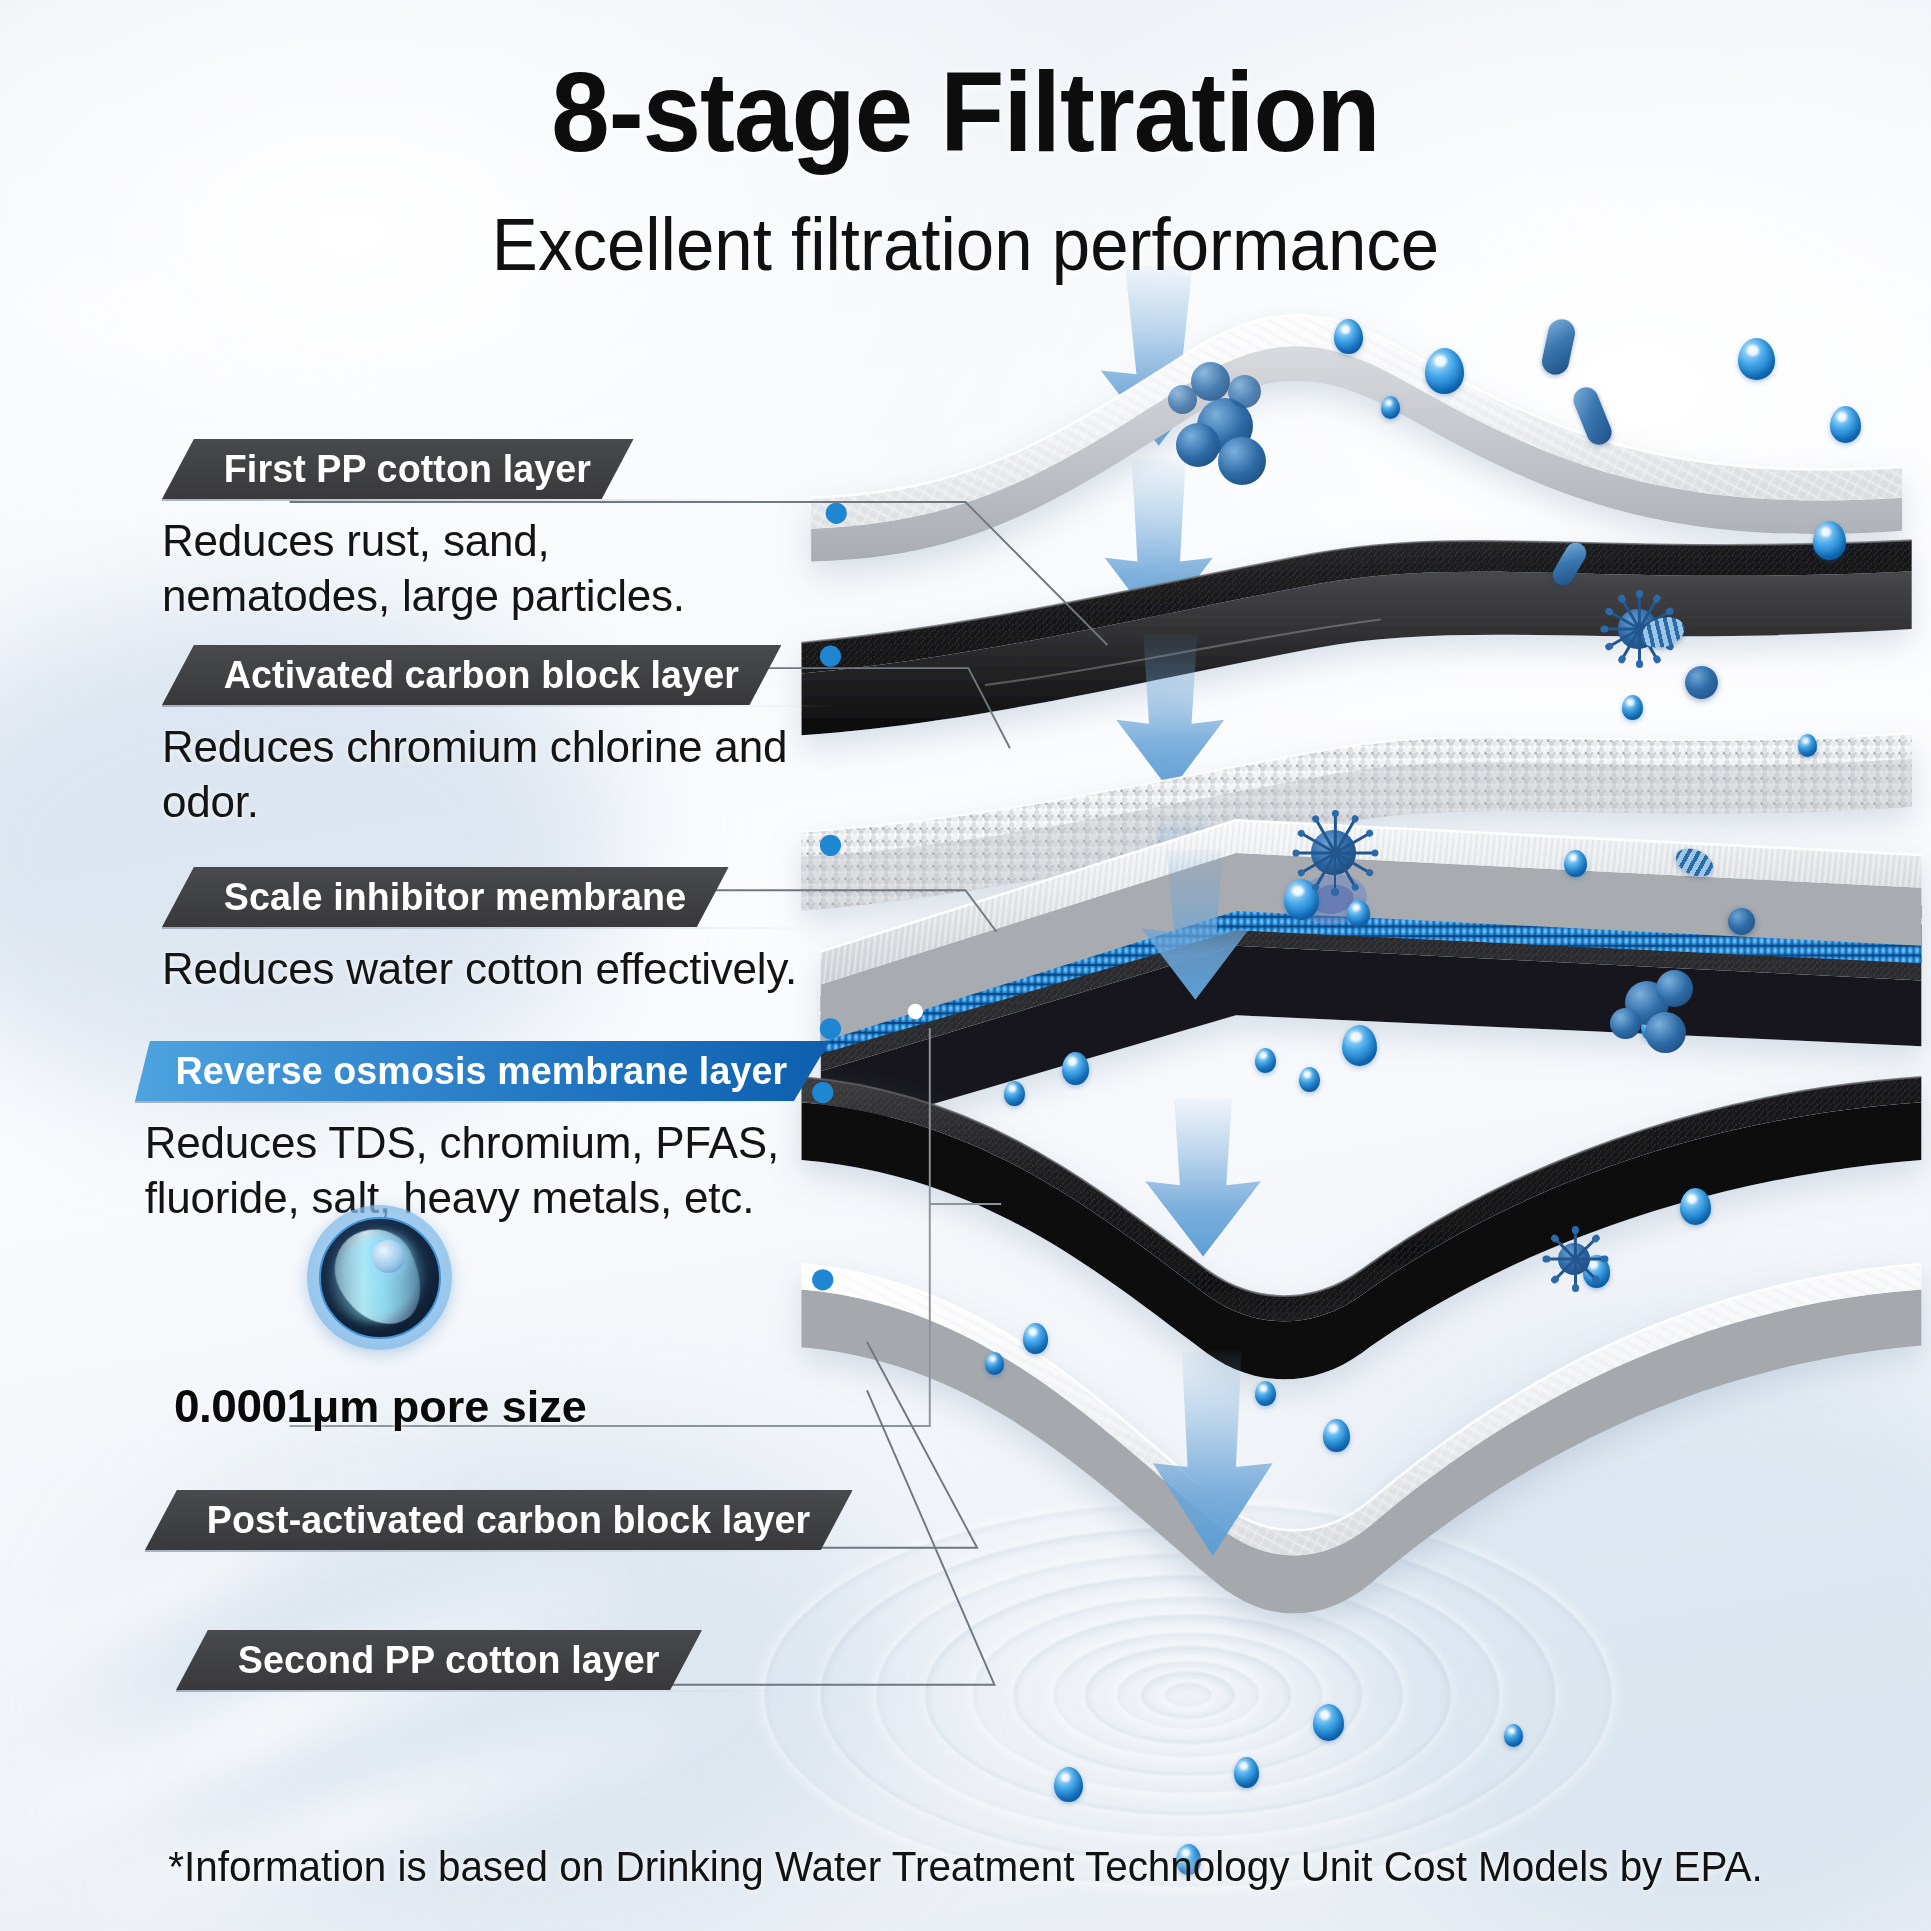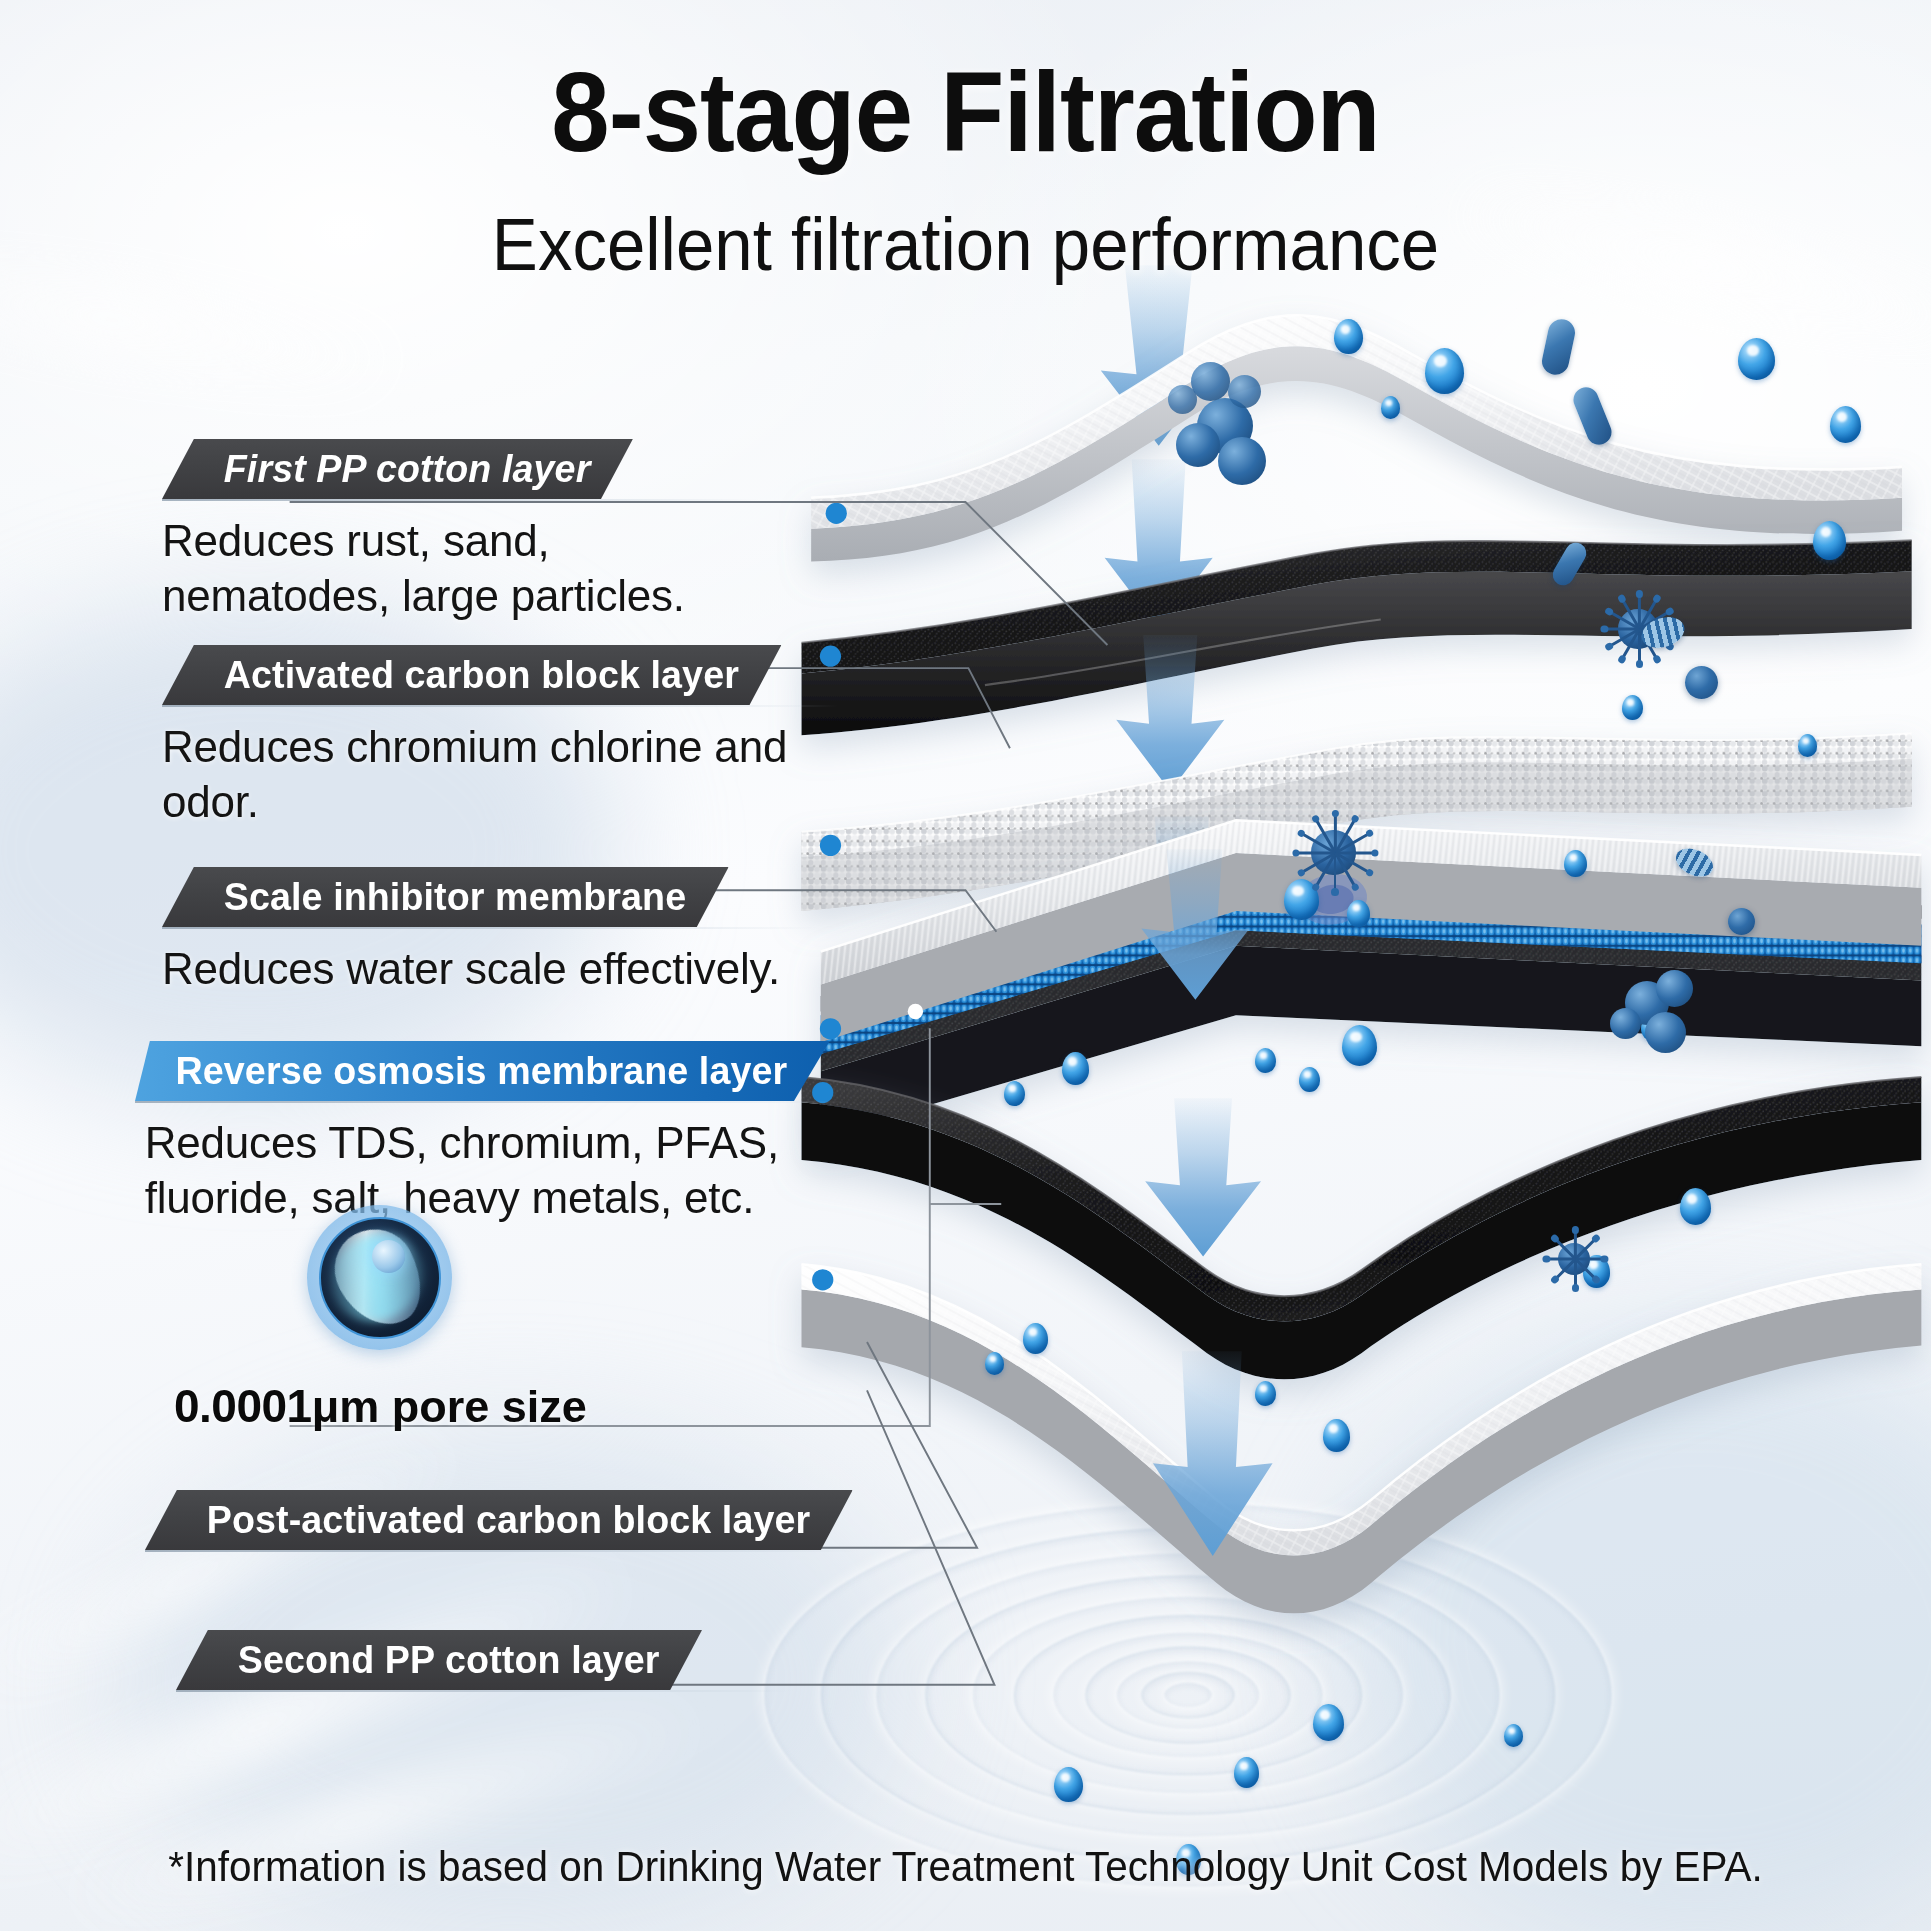--- a/index.html
+++ b/index.html
@@ -529,41 +529,41 @@
     <path d="M300,692 L1003,692 L1046,775"></path>
     <path d="M300,922 L1000,922 L1032,965"></path>
     <path d="M963,1065 L963,1477 L300,1477" stroke="#8d949c"></path>
     <path d="M963,1247 L1037,1247" stroke="#8d949c"></path>
     <path d="M300,1603 L1012,1603 L898,1390"></path>
     <path d="M300,1745 L1030,1745 L898,1440"></path>
   </g>
 </svg>
 
 <div class="callout" style="left:162px;top:439px;width:599px;">
-  <div style="position:relative;font-style:italic;">
+  <div style="position:relative;">
     <div class="banner">First PP cotton layer</div>
     <div class="banner-underline" style="top:60px;"></div>
   </div>
   <div class="desc">Reduces rust, sand, nematodes, large particles.</div>
 </div>
 
 <div class="callout" style="left:162px;top:645px;width:676px;">
   <div style="position:relative;">
     <div class="banner">Activated carbon block layer</div>
     <div class="banner-underline" style="top:60px;"></div>
   </div>
   <div class="desc">Reduces chromium chlorine and odor.</div>
 </div>
 
 <div class="callout" style="left:162px;top:867px;width:657px;">
   <div style="position:relative;">
     <div class="banner">Scale inhibitor membrane</div>
     <div class="banner-underline" style="top:60px;"></div>
   </div>
-  <div class="desc">Reduces water scale effectively.</div>
+  <div class="desc">Reduces water cotton effectively.</div>
 </div>
 
 <div class="callout" style="left:135px;top:1041px;width:714px;">
   <div style="position:relative;">
     <div class="banner accent">Reverse osmosis membrane layer</div>
     <div class="banner-underline" style="top:60px;"></div>
   </div>
   <div class="desc" style="padding-left:9.7px;">Reduces TDS, chromium, PFAS, fluoride, salt, heavy metals, etc.</div>
 </div>
 

